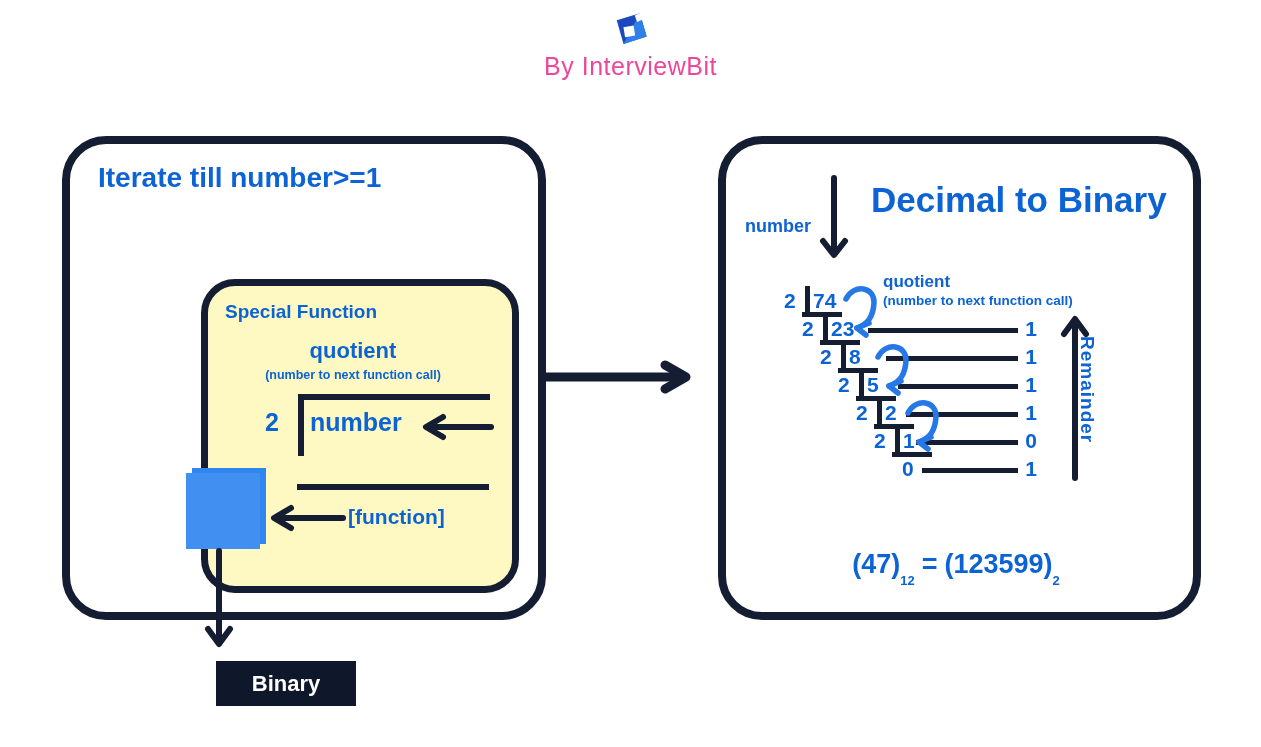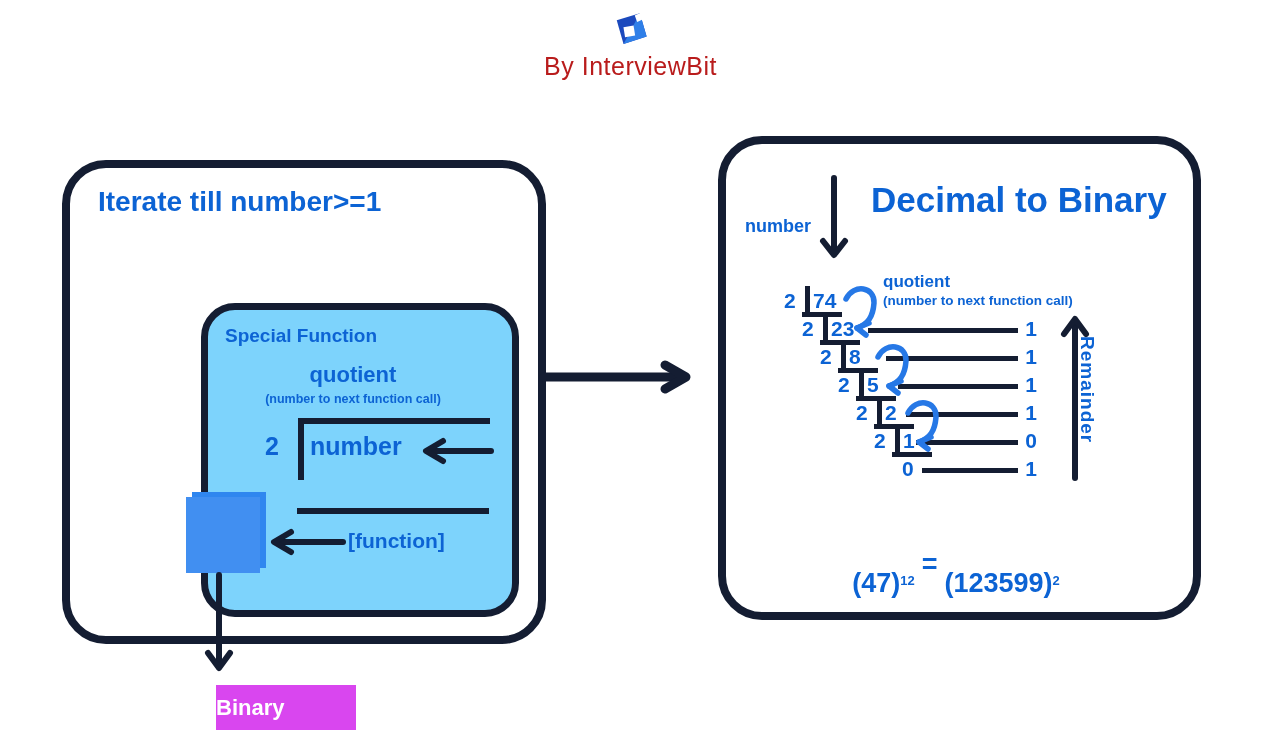--- a/index.html
+++ b/index.html
@@ -5,63 +5,63 @@
   html,body{margin:0;padding:0;background:#ffffff;}
   body{font-family:"Liberation Sans","DejaVu Sans",sans-serif;}
   .stage{position:relative;width:1261px;height:747px;background:#fff;overflow:hidden;}
   .abs{position:absolute;}
   .navy-line{position:absolute;background:#141d32;}
 
   
   .logo-wrap{position:absolute;left:0;top:12px;width:1261px;text-align:center;}
   .logo-row{display:flex;align-items:center;justify-content:center;gap:12px;}
   .brand{font-size:34px;font-weight:800;letter-spacing:4px;color:#1c55c6;}
-  .byline{margin-top:6px;font-size:25px;color:#b91c1c;letter-spacing:0.5px;}
+  .byline{margin-top:6px;font-size:25px;color:#ec4899;letter-spacing:0.5px;}
 
   
   .panel{position:absolute;border:8px solid #141d32;border-radius:44px;background:#fff;}
-  .panel.left{left:62px;top:136px;width:468px;height:468px;margin-top:24px;}
+  .panel.left{left:62px;top:136px;width:468px;height:468px;}
   .panel.right{left:718px;top:136px;width:467px;height:468px;}
   .panel-title{position:absolute;font-weight:800;color:#0c63d4;white-space:nowrap;}
 
   
   .inner-box{position:absolute;left:131px;top:135px;width:304px;height:300px;
-             border:7px solid #141d32;border-radius:34px;background:#7dd3fc;}
+             border:7px solid #141d32;border-radius:34px;background:#fef9c3;}
   .sf-title{position:absolute;left:17px;top:15px;font-size:19px;font-weight:700;color:#0c63d4;}
   .quot{position:absolute;left:0;top:52px;width:290px;text-align:center;
         font-size:22px;font-weight:800;color:#0c63d4;}
   .quot-sub{position:absolute;left:0;top:82px;width:290px;text-align:center;
         font-size:12.5px;font-weight:700;color:#0c63d4;white-space:nowrap;}
   .big-num{position:absolute;font-size:25px;font-weight:800;color:#0c63d4;white-space:nowrap;}
   .rem-label{position:absolute;font-size:21px;font-weight:700;color:#0c63d4;white-space:nowrap;}
 
   
   .save-stack{position:absolute;left:110px;top:324px;width:88px;height:90px;}
   .sheet{position:absolute;width:74px;height:76px;}
   .sheet.back{left:12px;top:0;background:#2f86ef;}
   .sheet.mid{left:6px;top:5px;background:#418ff1;}
   .sheet.front{left:0;top:12px;background:#1161d3;display:flex;align-items:center;justify-content:center;}
   .save-text{color:#fff;font-size:20px;font-weight:700;}
 
   
-  .binary-btn{position:absolute;left:146px;top:517px;width:140px;height:45px;background:#d946ef;
-              display:flex;align-items:center;color:#fff;
+  .binary-btn{position:absolute;left:146px;top:517px;width:140px;height:45px;background:#0f172a;
+              display:flex;align-items:center;justify-content:center;color:#fff;
               font-size:22px;font-weight:700;}
 
   
   .lad-num{position:absolute;font-size:21px;font-weight:700;color:#0c63d4;white-space:nowrap;}
   .rem-digit{position:absolute;font-size:21px;font-weight:700;color:#0c63d4;width:26px;text-align:center;}
   .num-label{position:absolute;left:19px;top:72px;font-size:18px;font-weight:700;color:#0c63d4;}
   .rquot{position:absolute;left:157px;top:128px;font-size:17px;font-weight:700;color:#0c63d4;}
   .rquot-sub{position:absolute;left:157px;top:149px;font-size:13.5px;font-weight:700;color:#0c63d4;white-space:nowrap;}
   .remainder-axis{position:absolute;left:350px;top:192px;height:130px;
       writing-mode:vertical-rl;font-size:19px;font-weight:700;color:#0c63d4;letter-spacing:1px;}
   .formula{position:absolute;left:100px;top:405px;width:260px;display:flex;
       justify-content:center;align-items:flex-start;color:#0c63d4;font-weight:800;}
-  .formula .main{font-size:27px;margin-top:19px;}
+  .formula .main{font-size:27px;}
   .formula .sub{font-size:13px;font-weight:700;transform:translateY(24px);}
   .formula .eq{font-size:27px;margin:0 7px;}
   svg{position:absolute;overflow:visible;}
 </style>
 </head>
 <body>
 
 <div class="stage">
 
   <div class="logo-wrap">

